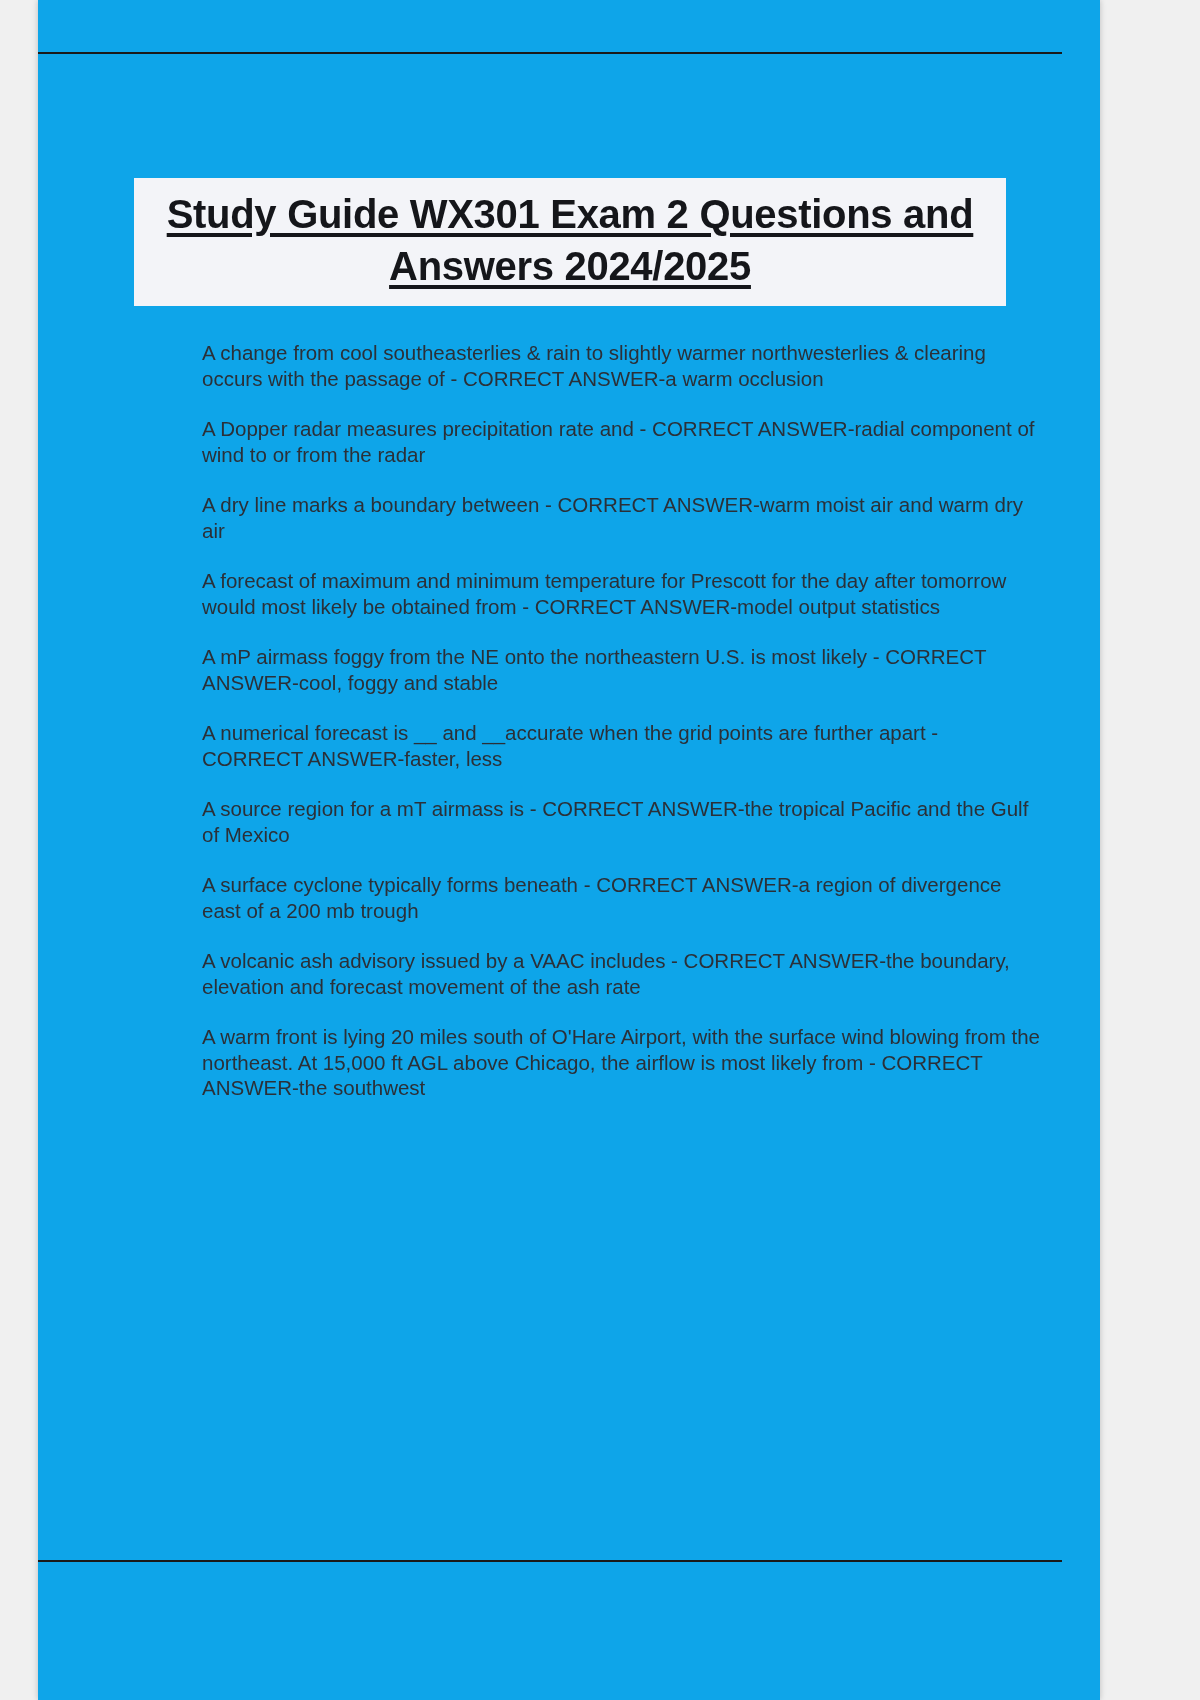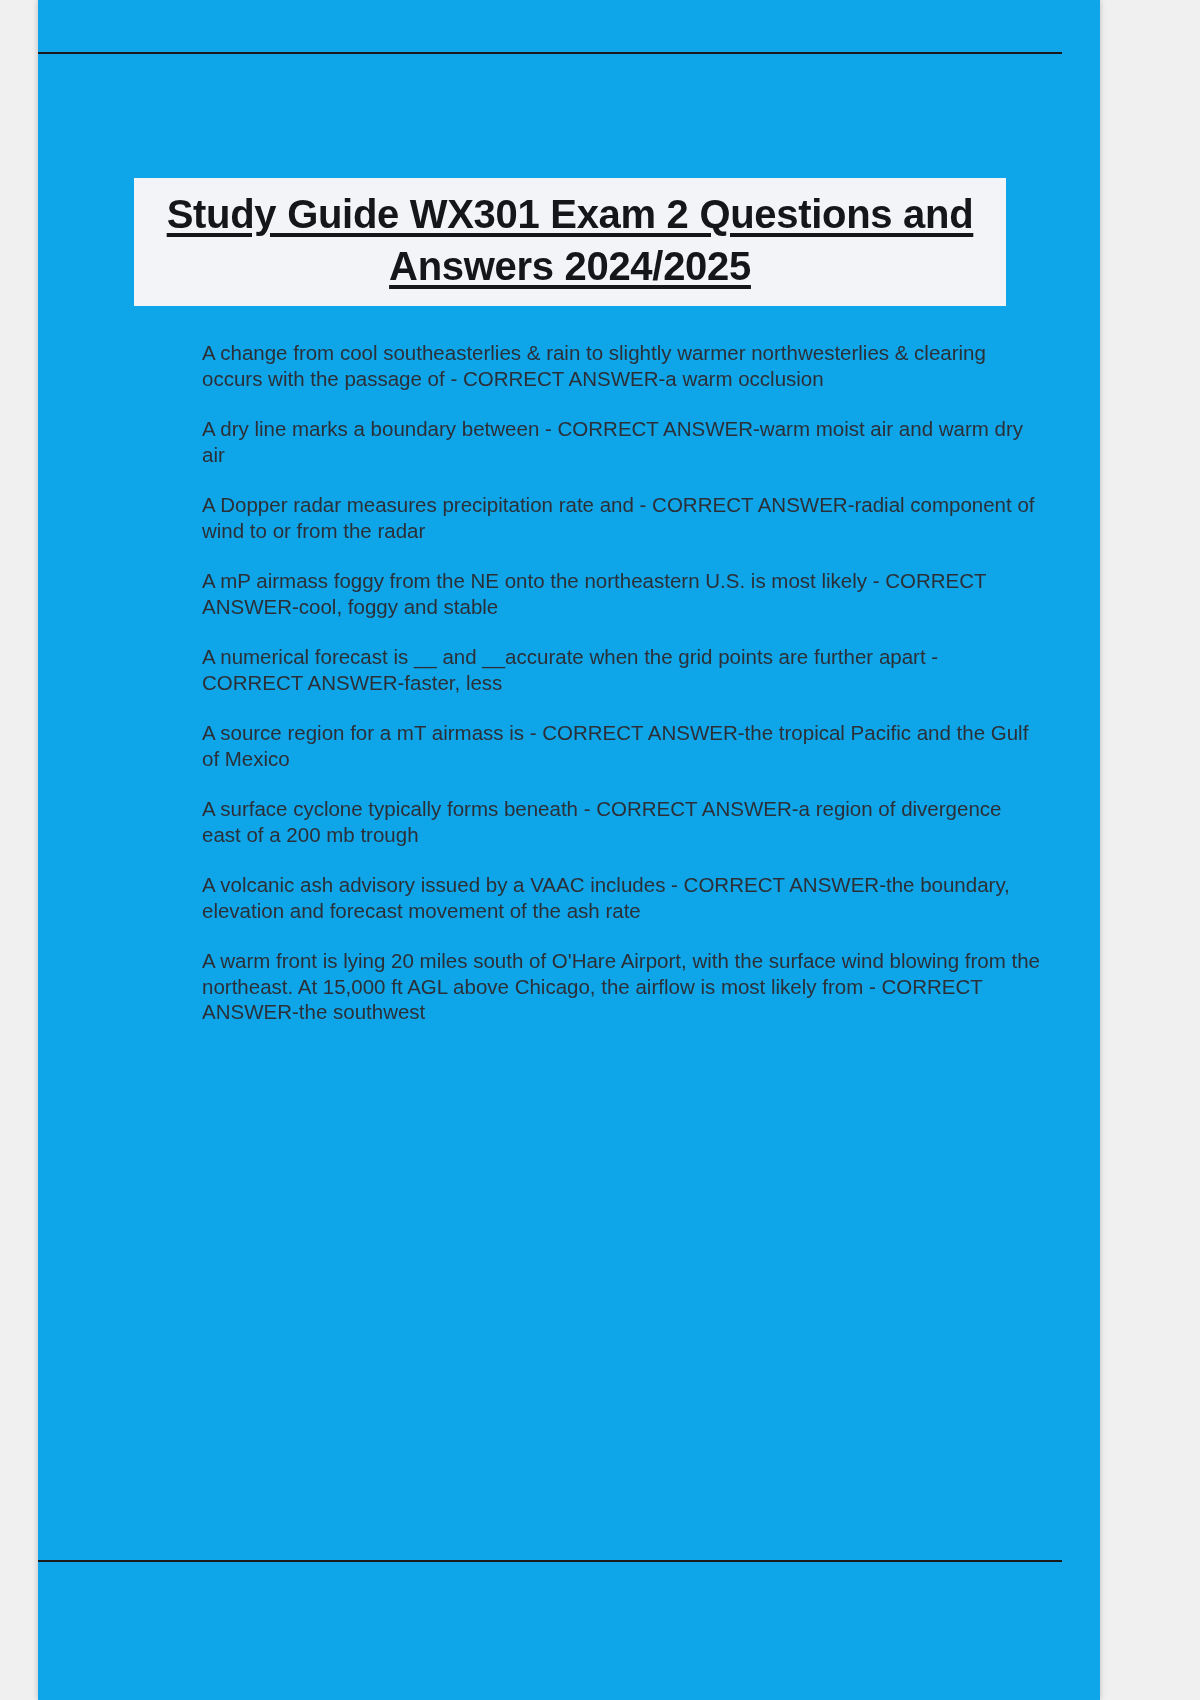--- a/index.html
+++ b/index.html
@@ -75,22 +75,23 @@
 <div class="page">
 
   <div class="rule rule-top"></div>
 
   <div class="title-band">
     <div class="title">Study Guide WX301 Exam 2 Questions and Answers 2024/2025</div>
   </div>
 
   <div class="qa-list">
     <div class="qa-item">A change from cool southeasterlies &amp; rain to slightly warmer northwesterlies &amp; clearing occurs with the passage of - CORRECT ANSWER-a warm occlusion</div>
+    <div class="qa-item">A Dopper radar measures precipitation rate and - CORRECT ANSWER-radial component of wind to or from the radar</div>
     <div class="qa-item">A dry line marks a boundary between - CORRECT ANSWER-warm moist air and warm dry air</div>
-    <div class="qa-item">A Dopper radar measures precipitation rate and - CORRECT ANSWER-radial component of wind to or from the radar</div>
+    <div class="qa-item">A forecast of maximum and minimum temperature for Prescott for the day after tomorrow would most likely be obtained from - CORRECT ANSWER-model output statistics</div>
     <div class="qa-item">A mP airmass foggy from the NE onto the northeastern U.S. is most likely - CORRECT ANSWER-cool, foggy and stable</div>
     <div class="qa-item">A numerical forecast is __ and __accurate when the grid points are further apart - CORRECT ANSWER-faster, less</div>
     <div class="qa-item">A source region for a mT airmass is - CORRECT ANSWER-the tropical Pacific and the Gulf of Mexico</div>
     <div class="qa-item">A surface cyclone typically forms beneath - CORRECT ANSWER-a region of divergence east of a 200 mb trough</div>
     <div class="qa-item">A volcanic ash advisory issued by a VAAC includes - CORRECT ANSWER-the boundary, elevation and forecast movement of the ash rate</div>
     <div class="qa-item">A warm front is lying 20 miles south of O'Hare Airport, with the surface wind blowing from the northeast. At 15,000 ft AGL above Chicago, the airflow is most likely from - CORRECT ANSWER-the southwest</div>
   </div>
 
   <div class="rule rule-bottom"></div>
 

